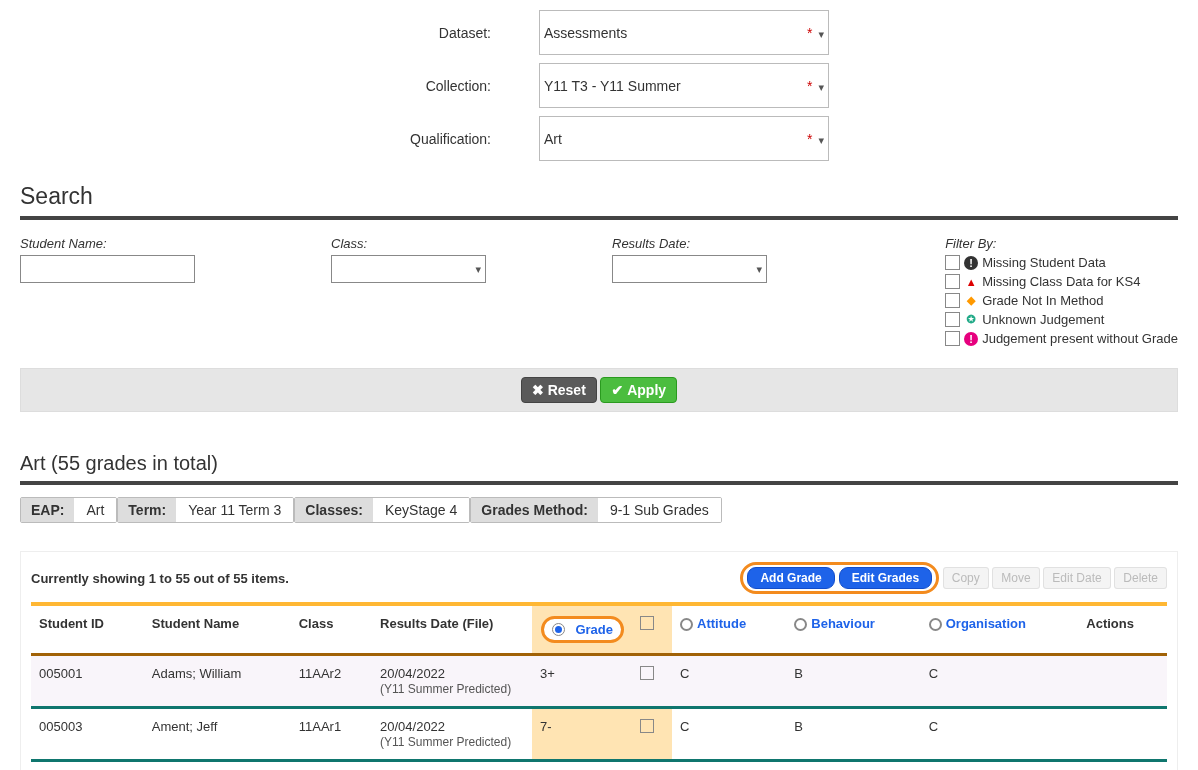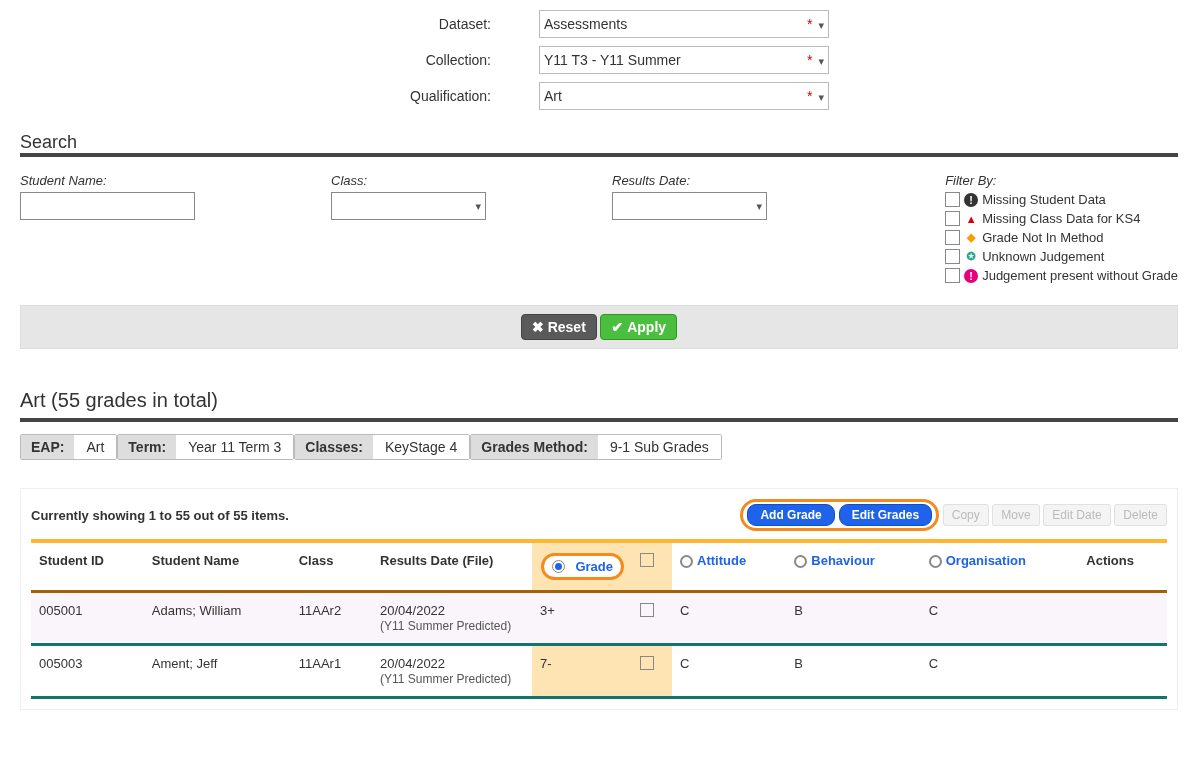--- a/index.html
+++ b/index.html
@@ -1,24 +1,24 @@
 <!DOCTYPE html>
 <html><head>
 <meta charset="utf-8">
 <style>
 * { box-sizing: border-box; }
 body { margin: 0; padding: 0; font-family: Tahoma, Geneva, sans-serif; font-size: 13px; color: #333; background: #fff; }
 .page { padding: 10px 20px; }
 .filter-row { display: flex; align-items: center; justify-content: center; margin-bottom: 8px; gap: 40px; }
 .filter-label { width: 130px; text-align: right; padding-right: 8px; font-size: 14px; }
-.filter-select { width: 290px; height: 28px; border: 1px solid #bbb; padding: 2px 4px; font-size: 14px; position: relative; display: flex; align-items: center; justify-content: space-between; background: #fff; }
+.filter-select { width: 290px; height: 45px; border: 1px solid #bbb; padding: 2px 4px; font-size: 14px; position: relative; display: flex; align-items: center; justify-content: space-between; background: #fff; }
 .req-mark { color: #c00; margin-right: 6px; }
 .chev { font-size: 11px; color: #555; }
 
-h2.section { font-size: 18px; font-weight: normal; margin: 22px 0 4px 0; border-bottom: 4px solid #444; }
+h2.section { font-size: 23px; font-weight: normal; margin: 22px 0 4px 0; border-bottom: 4px solid #444; padding-bottom: 6px; }
 .search-grid { display: flex; gap: 46px; margin-top: 16px; }
 .search-col { display: flex; flex-direction: column; }
 .search-lbl { font-style: italic; margin-bottom: 4px; }
 .text-input { border: 1px solid #888; height: 28px; width: 175px; padding: 2px 4px; }
 .select-input { border: 1px solid #888; height: 28px; width: 155px; padding: 2px 4px; background: #fff; display: flex; align-items: center; justify-content: flex-end; }
 .filterby { margin-left: auto; }
 .cb-row { display: flex; align-items: center; gap: 4px; margin-bottom: 4px; font-size: 13px; }
 .cb { width: 15px; height: 15px; border: 1px solid #888; display: inline-block; }
 .ic { width: 14px; height: 14px; display: inline-flex; align-items: center; justify-content: center; font-size: 11px; font-weight: bold; }
 .ic-miss { background: #333; color: #fff; border-radius: 50%; }

